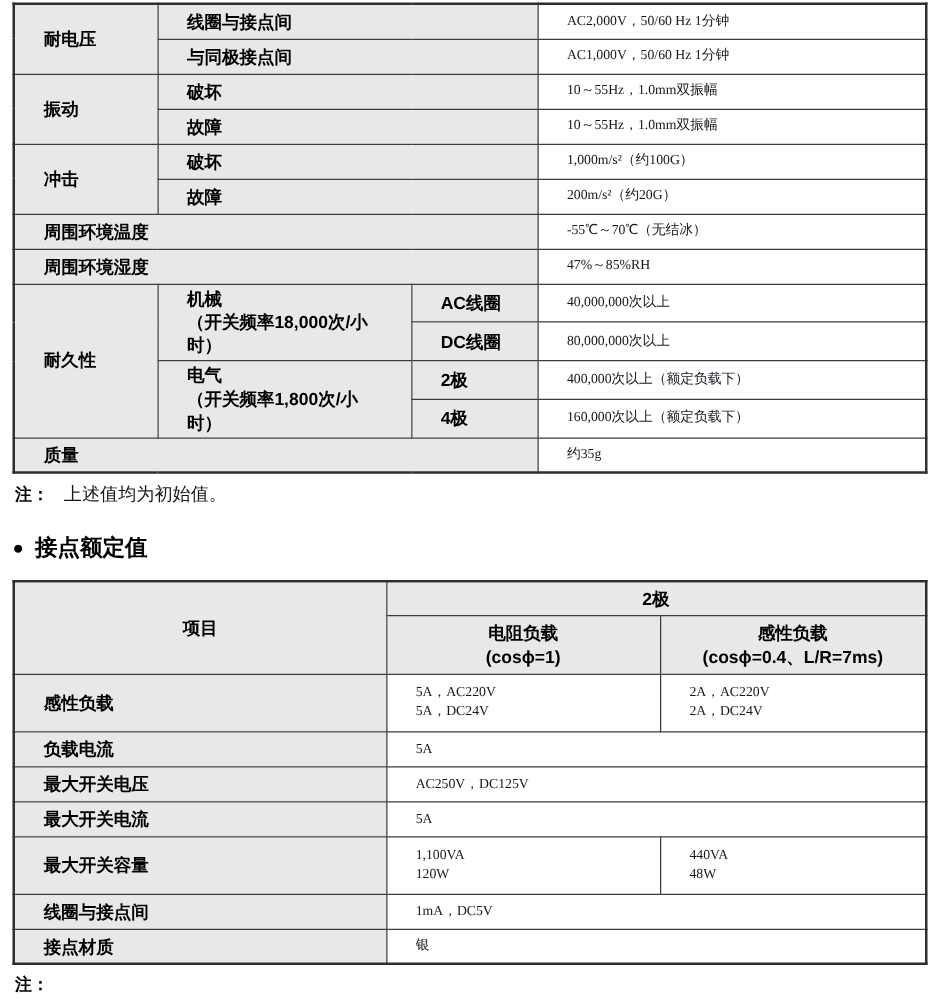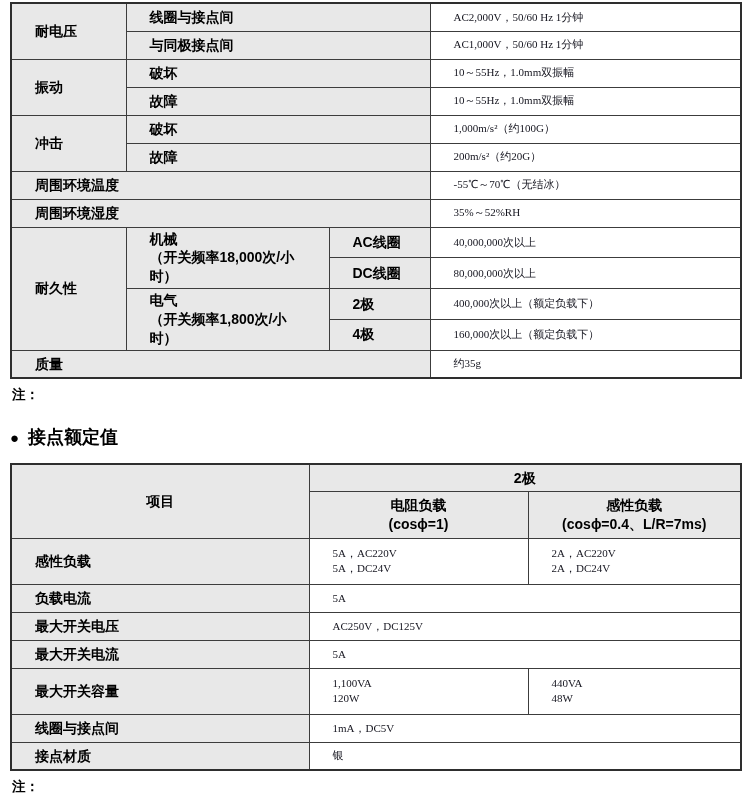--- a/index.html
+++ b/index.html
@@ -115,21 +115,21 @@
         <td class="h" colspan="2">故障</td>
         <td class="v">200m/s²（约20G）</td>
       </tr>
 
       <tr>
         <td class="h" colspan="3">周围环境温度</td>
         <td class="v">-55℃～70℃（无结冰）</td>
       </tr>
       <tr>
         <td class="h" colspan="3">周围环境湿度</td>
-        <td class="v">35%～52%RH</td>
+        <td class="v">47%～85%RH</td>
       </tr>
 
       <tr>
         <td class="h" rowspan="4">耐久性</td>
         <td class="h pre" rowspan="2">机械
 （开关频率18,000次/小时）</td>
         <td class="h">AC线圈</td>
         <td class="v">40,000,000次以上</td>
       </tr>
       <tr>
@@ -149,20 +149,21 @@
 
       <tr>
         <td class="h" colspan="3">质量</td>
         <td class="v">约35g</td>
       </tr>
     </tbody>
   </table>
 
   <div class="note">
     <span class="note-prefix">注：</span>
+    <span class="note-text">上述值均为初始值。</span>
   </div>
 
   <div class="section-heading">
     <span class="bullet">●</span>
     <span>接点额定值</span>
   </div>
 
   <table class="rating">
     <colgroup>
       <col style="width:298px">

